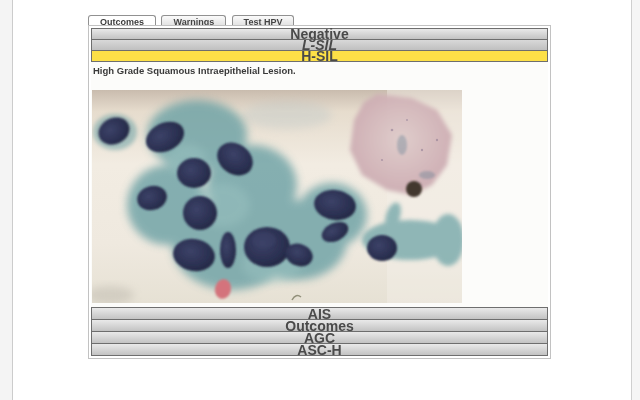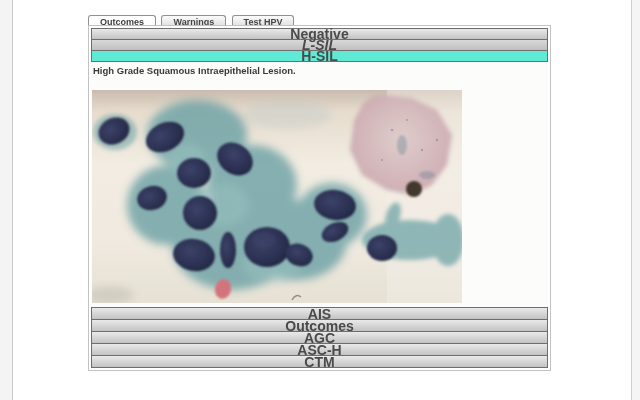--- a/index.html
+++ b/index.html
@@ -23,21 +23,21 @@
 
   .panel { position:absolute; left:88px; top:25px; width:463px;
            background:#ffffff; border:1px solid #c2c2c2; padding:2px; }
 
   .row { height:12px; line-height:11px; text-align:center;
          font-size:14px; font-weight:bold; color:#4a4a4a;
          background:linear-gradient(#e9e9e9,#c3c3c3);
          border:1px solid #6e6e6e; margin-top:-1px; cursor:pointer; }
   .row:first-child { margin-top:0; }
   .row.shade { background:linear-gradient(#d9d9d9,#c0c0c0);font-style:italic; }
-  .row.active { background:#5eead4; }
+  .row.active { background:#fde047; }
   .row.tall { height:13px; line-height:12px; }
 
   .expanded { background:#fcfcfa; padding:2px 1px 5px 1px; }
   .expanded .desc { font-size:9.5px; font-weight:bold; color:#3a3a3a;
                     margin:1px 0 14px 1px; }
   .micrograph { display:block; }
 </style>
 </head>
 <body>
 
@@ -151,15 +151,14 @@
 
         <ellipse cx="131" cy="199" rx="8" ry="10" fill="#d4737c" filter="url(#blur1)" transform="rotate(12 131 199)"></ellipse>
         <path d="M200,210 q4,-7 9,-3" stroke="#5a5a40" stroke-width="1.5" fill="none" opacity="0.6"></path>
       </svg>
     </div>
 
     <div class="row tall">AIS</div>
     <div class="row tall">Outcomes</div>
     <div class="row tall">AGC</div>
     <div class="row tall">ASC-H</div>
-    <div class="row tall">CTM</div>
   </div>
 </div>
 
 </body></html>

